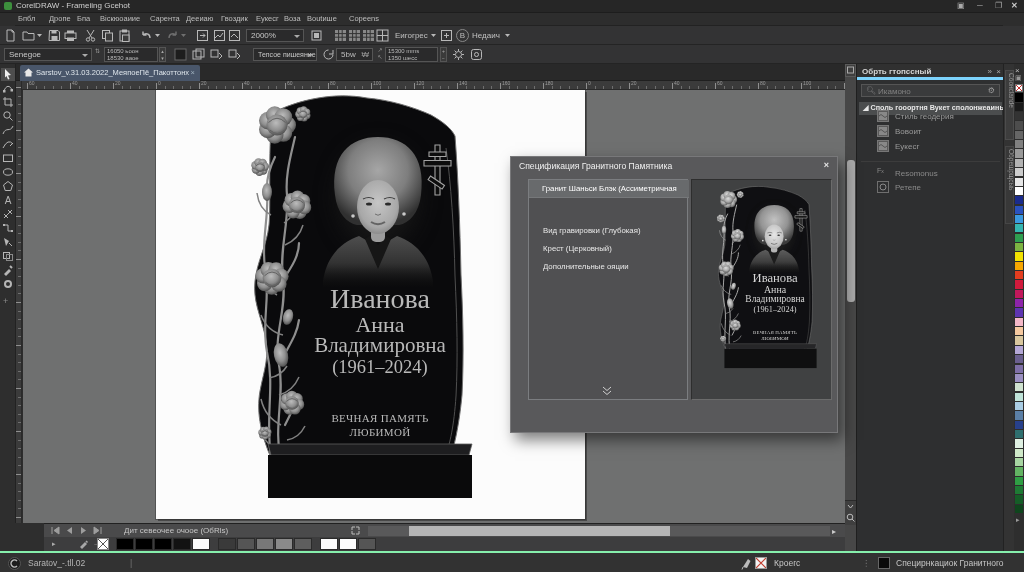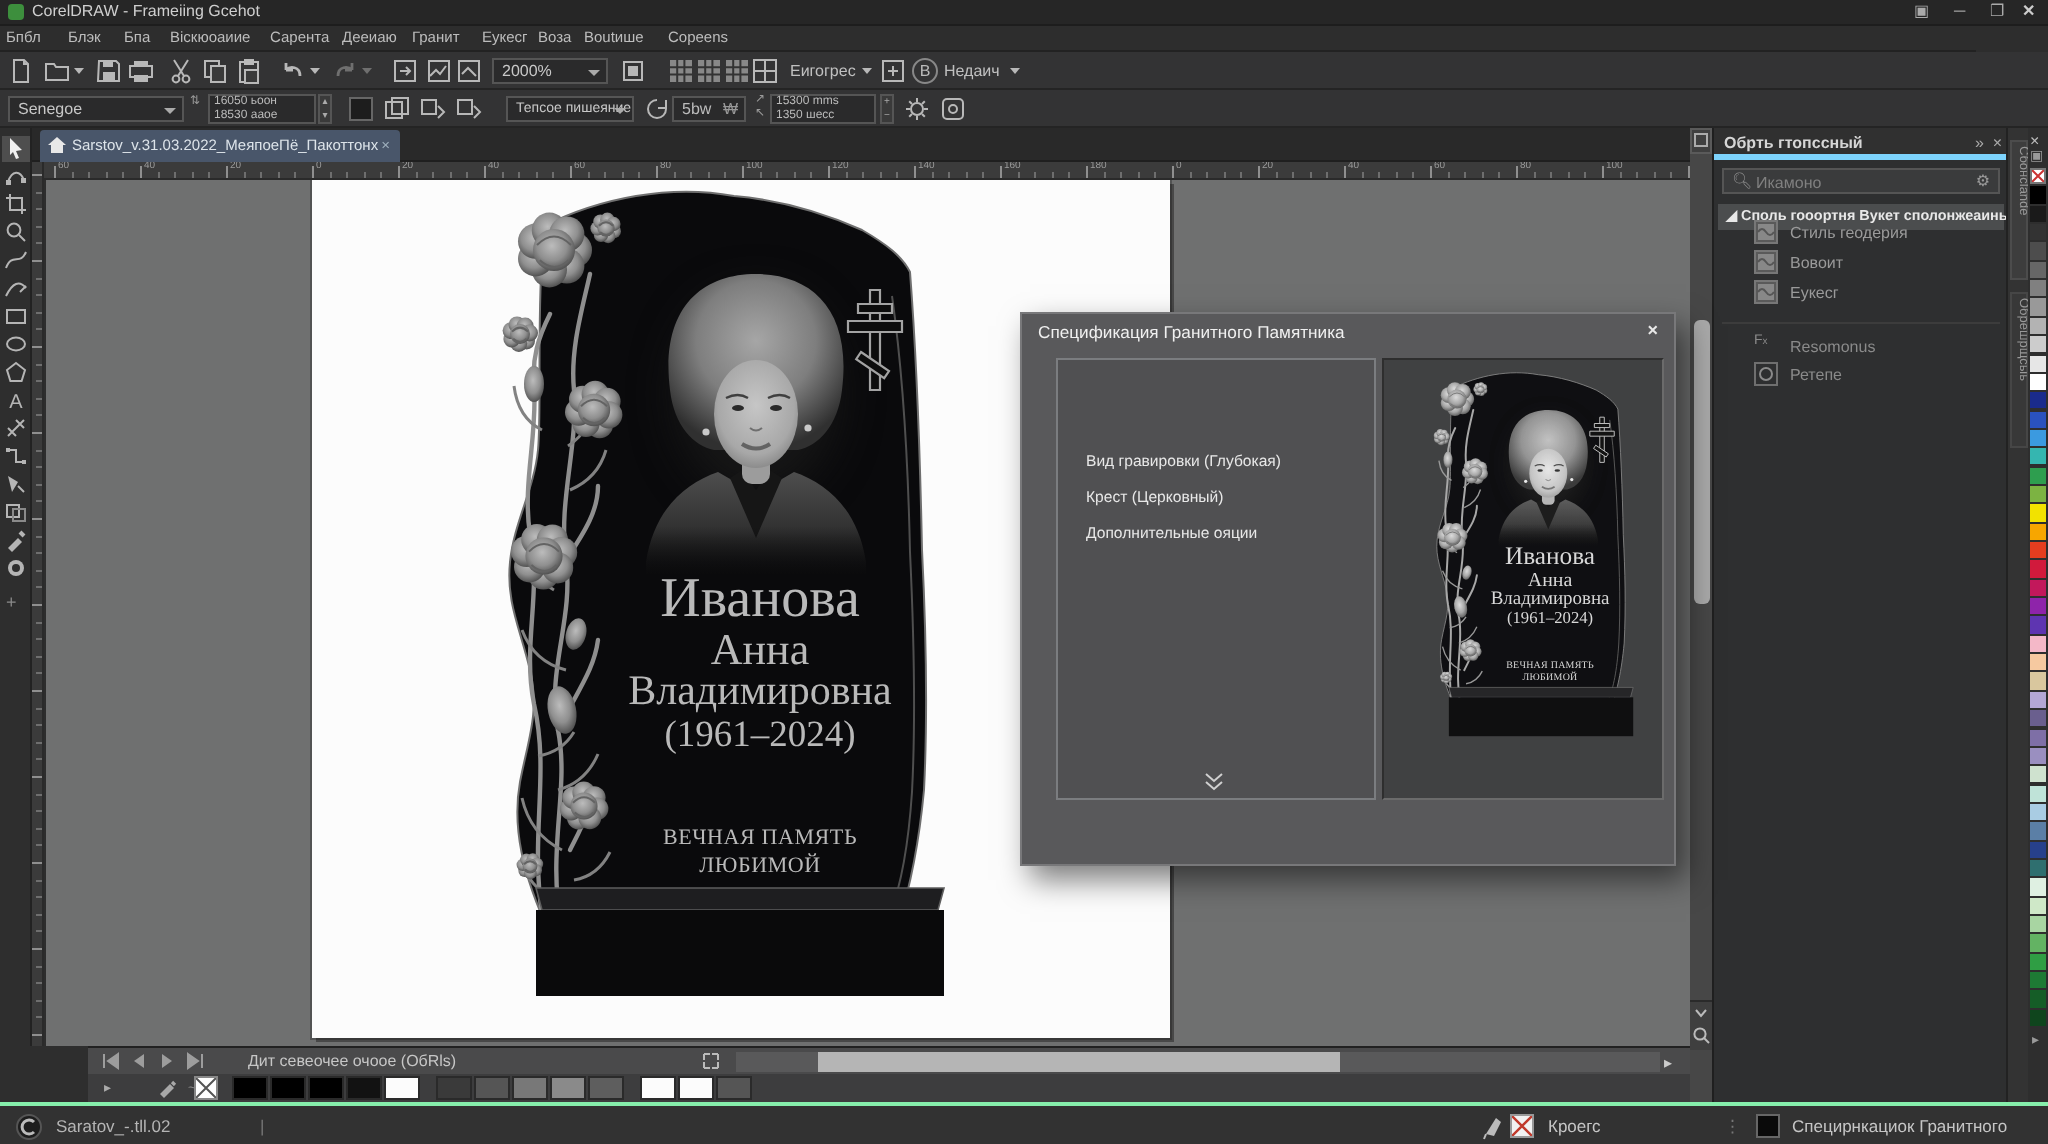--- a/index.html
+++ b/index.html
@@ -1,19 +1,19 @@
 <!DOCTYPE html>
 <html><head><meta charset="utf-8">
 <style>
 *{margin:0;padding:0;box-sizing:border-box;}
 html,body{width:1024px;height:572px;overflow:hidden;background:#2b2b2b;font-family:"Liberation Sans",sans-serif;}
 #app{position:relative;width:1024px;height:572px;background:#2d2d2d;overflow:hidden;}
 .abs{position:absolute;}
 #titlebar{left:0;top:0;width:1024px;height:13px;background:#262626;border-bottom:1px solid #1d1d1d;color:#cfcfcf;font-size:8px;line-height:12px;}
-#menubar{left:0;top:13px;width:988px;height:13px;background:#2d2d2d;border-bottom:1px solid #222;color:#bdbdbd;font-size:7.5px;line-height:12px;}
+#menubar{left:15px;top:13px;width:988px;height:13px;background:#2d2d2d;border-bottom:1px solid #222;color:#bdbdbd;font-size:7.5px;line-height:12px;}
 .mi{position:absolute;top:0;}
 #toolbar{left:0;top:26px;width:1024px;height:19px;background:#333334;border-bottom:1px solid #242424;}
 #propbar{left:0;top:45px;width:1024px;height:19px;background:#333334;border-bottom:1px solid #242424;}
 .combo{position:absolute;background:#2a2a2b;border:1px solid #555;color:#c8c8c8;font-size:8px;line-height:12px;padding-left:4px;}
 .combo:after{content:"";position:absolute;right:3px;top:5px;border:3px solid transparent;border-top-color:#aaa;}
 .ticon{position:absolute;top:3px;width:13px;height:13px;}
 #tabrow{left:16px;top:64px;width:833px;height:17px;background:#292929;border-bottom:1px solid #1f1f1f;}
 #doctab{position:absolute;left:4px;top:1px;width:180px;height:16px;background:#49566a;color:#dde4ea;font-size:7.5px;line-height:15px;border-radius:2px 2px 0 0;}
 #hruler{left:22px;top:81px;width:823px;height:9px;background:#3b3b3b;border-bottom:1px solid #2a2a2a;overflow:hidden;}
 #vruler{left:16px;top:81px;width:6px;height:442px;background:#3b3b3b;border-right:1px solid #2a2a2a;overflow:hidden;}
@@ -30,26 +30,26 @@
 #statusbar{left:0;top:551px;width:1024px;height:21px;background:#323232;border-top:2px solid #86efac;color:#b9b9b9;font-size:8.5px;line-height:20px;}
 #dialog{left:510px;top:156px;width:328px;height:277px;background:#59595b;border:1px solid #78787a;box-shadow:5px 7px 14px rgba(0,0,0,.5);}
 .litem{position:absolute;left:0px;width:160px;color:#e8e8e8;font-size:7.8px;padding-left:14px;}
 svg{display:block;}
 </style></head>
 <body>
 <div id="app">
 <div id="titlebar" class="abs"><span style="display:inline-block;width:8px;height:8px;background:#3d8f3d;margin:2px 4px 0 4px;vertical-align:top;border-radius:2px"></span>CorelDRAW - Frameiing Gcehot<span style="position:absolute;left:1011px;color:#ccc;font-weight:bold">✕</span><span style="position:absolute;left:995px;color:#aaa">❐</span><span style="position:absolute;left:977px;color:#aaa">─</span><span style="position:absolute;left:957px;color:#aaa">▣</span></div>
 <div id="menubar" class="abs">
       <span class="mi" style="left:3px">Бпбл</span>
-      <span class="mi" style="left:34px">Блэк</span>
+      <span class="mi" style="left:34px">Дропе</span>
       <span class="mi" style="left:62px">Бпа</span>
       <span class="mi" style="left:85px">Віскюоаиие</span>
       <span class="mi" style="left:135px">Сарента</span>
       <span class="mi" style="left:171px">Дееиаю</span>
-      <span class="mi" style="left:206px">Гранит</span>
+      <span class="mi" style="left:206px">Гвоздик</span>
       <span class="mi" style="left:241px">Еукесг</span>
       <span class="mi" style="left:269px">Воза</span>
       <span class="mi" style="left:292px">Boutише</span>
       <span class="mi" style="left:334px">Сорееns</span>
     </div>
 <div id="toolbar" class="abs">
       <div class="ticon" style="left:4px;width:13px">
         <svg width="13" height="13" viewBox="0 0 13 13">
           <path d="M3,1 h5 l2,2 v9 h-7 z" stroke="#b8b8b8" fill="none"></path>
           <path d="M8,1 v2 h2" stroke="#b8b8b8" fill="none"></path>
@@ -805,20 +805,23 @@
 <div class="abs" style="left:1px;top:412.7px;width:8px;height:8.3px;background:#2f9e44"></div>
 <div class="abs" style="left:1px;top:422.1px;width:8px;height:8.3px;background:#1e7a34"></div>
 <div class="abs" style="left:1px;top:431.4px;width:8px;height:8.3px;background:#155d27"></div>
 <div class="abs" style="left:1px;top:440.8px;width:8px;height:8.3px;background:#0f451d"></div>
 <div class="abs" style="left:2px;top:452px;color:#999;font-size:7px">▸</div>
     </div>
 <div id="dialog" class="abs">
       <div class="abs" style="left:8px;top:4px;color:#f0f0f0;font-size:8.6px">Спецификация Гранитного Памятника</div>
 <div class="abs" style="right:8px;top:3px;color:#e8e8e8;font-size:9px;font-weight:bold">×</div>
 <div class="abs" style="left:17px;top:22px;width:160px;height:221px;background:#505052;border:1px solid #7b7d80">
+<div class="abs" style="left:0;top:0;width:160px;height:18px;background:#686a6c;border-bottom:1px solid #76787a">
+          <span style="position:absolute;left:13px;top:4px;color:#fff;font-size:7.8px">Гранит Шаньси Блэк (Ассиметричная</span>
+        </div>
 <div class="litem" style="top:46px">Вид гравировки (Глубокая)</div>
 <div class="litem" style="top:64px">Крест (Церковный)</div>
 <div class="litem" style="top:82px">Дополнительные ояции</div>
 <div class="abs" style="left:72px;top:206px">
           <svg width="12" height="10">
             <path d="M2,1 l4,3.5 4,-3.5 M2,5 l4,3.5 4,-3.5" stroke="#d0d0d0" fill="none"></path>
           </svg>
         </div>
 </div>
 <div class="abs" style="left:180px;top:22px;width:141px;height:221px;background:#404142;border:1px solid #2e2e2e;border-right-color:#6b6b6b;border-bottom-color:#6b6b6b;overflow:hidden">

